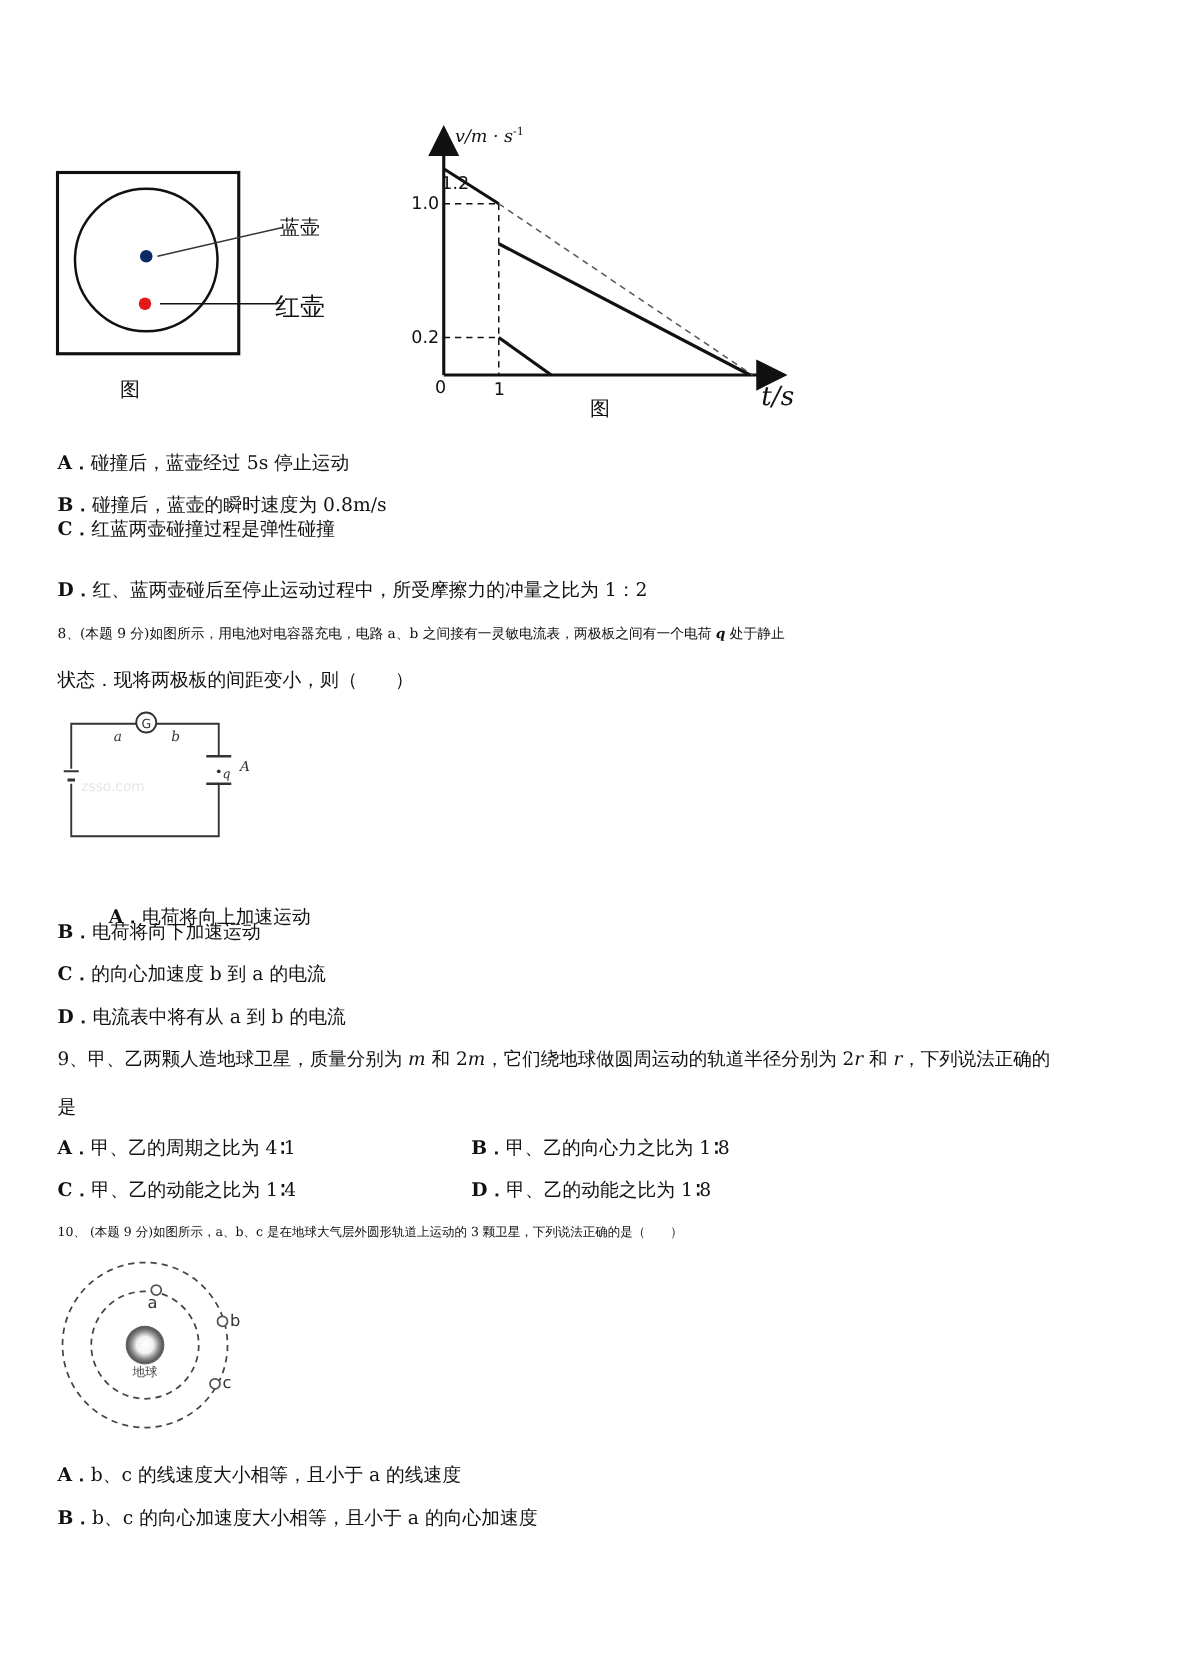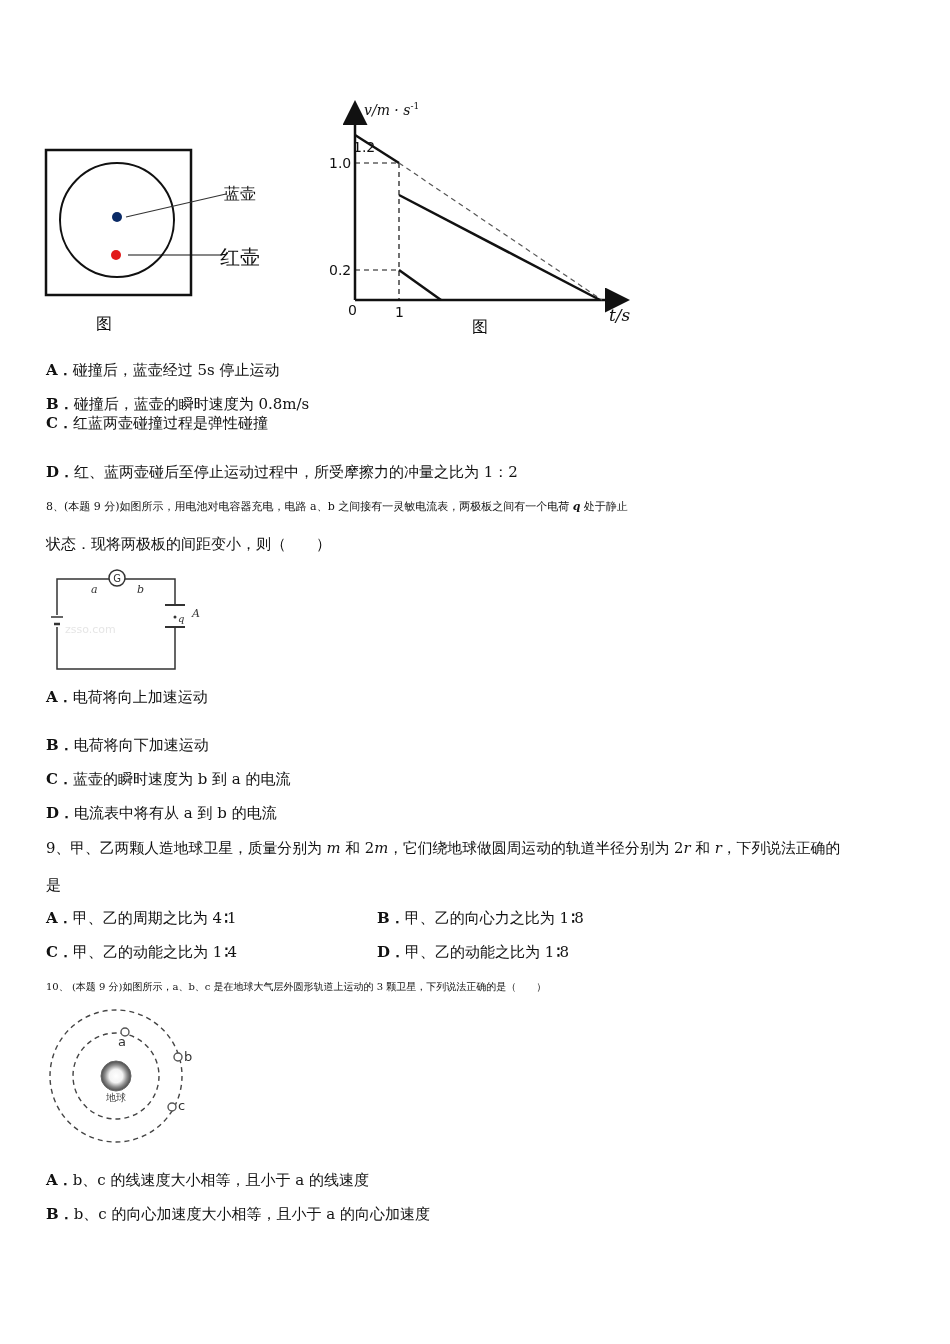--- a/index.html
+++ b/index.html
@@ -9,21 +9,21 @@
   .line { position: absolute; left: 46px; font-size: 15px; line-height: 20px; white-space: nowrap; }
   .opt-label { font-weight: bold; }
   .q-text { position: absolute; left: 46px; font-size: 15px; line-height: 20px; white-space: nowrap; }
   svg text { font-family: "DejaVu Sans", "Liberation Sans", sans-serif; }
   .ital { font-style: italic; }
   .bold { font-weight: bold; }
 </style>
 </head>
 <body>
 
-<div class="abs" style="left:40px;top:142px;width:240px;height:200px;">
+<div class="abs" style="left:40px;top:130px;width:240px;height:200px;">
   <svg width="240" height="200" viewBox="0 0 240 200">
     <rect x="6" y="8" width="145" height="145" fill="none" stroke="#111" stroke-width="2.5"></rect>
     <circle cx="77" cy="78" r="57" fill="none" stroke="#111" stroke-width="2"></circle>
     <circle cx="77" cy="75" r="5" fill="#0a2a66"></circle>
     <circle cx="76" cy="113" r="5" fill="#e21a1a"></circle>
     <line x1="86" y1="75" x2="186" y2="52" stroke="#333" stroke-width="1.2"></line>
     <line x1="88" y1="113" x2="182" y2="113" stroke="#111" stroke-width="1.2"></line>
   </svg>
   <span class="abs" style="left:184px;top:42px;font-size:16px;font-family:'DejaVu Sans',sans-serif;">蓝壶</span>
   <span class="abs" style="left:180px;top:102px;font-size:20px;font-family:'DejaVu Sans',sans-serif;">红壶</span>
@@ -51,21 +51,21 @@
     <line x1="79" y1="175" x2="121" y2="205" stroke="#111" stroke-width="2.5"></line>
   </svg>
   <span class="abs" style="left:44px;top:6px;font-size:14px;">
     <span class="ital">v/m · s</span><sup style="font-size:9px;">-1</sup>
   </span>
   <span class="abs" style="left:9px;top:44px;font-size:14px;font-family:'DejaVu Sans',sans-serif;margin-left:24px;">1.2</span>
   <span class="abs" style="left:9px;top:60px;font-size:14px;font-family:'DejaVu Sans',sans-serif;text-align:right;">1.0</span>
   <span class="abs" style="left:9px;top:167px;font-size:14px;font-family:'DejaVu Sans',sans-serif;">0.2</span>
   <span class="abs" style="left:28px;top:207px;font-size:14px;font-family:'DejaVu Sans',sans-serif;">0</span>
   <span class="abs" style="left:75px;top:209px;font-size:14px;font-family:'DejaVu Sans',sans-serif;">1</span>
-  <span class="abs ital" style="left:289px;top:210px;font-size:17px;">t/s</span>
+  <span class="abs ital" style="left:289px;top:210px;font-size:21px;">t/s</span>
   <span class="abs" style="left:152px;top:222px;font-size:16px;font-family:'DejaVu Sans',sans-serif;">图</span>
 </div>
 
 <div class="line" style="top:360px;text-align:right;"><span class="opt-label">A．</span><span>碰撞后，蓝壶经过 5s 停止运动</span></div>
 <div class="line" style="top:394px;"><span class="opt-label">B．</span><span>碰撞后，蓝壶的瞬时速度为 0.8m/s</span></div>
 <div class="line" style="top:413px;"><span class="opt-label">C．</span><span>红蓝两壶碰撞过程是弹性碰撞</span></div>
 <div class="line" style="top:462px;"><span class="opt-label">D．</span><span>红、蓝两壶碰后至停止运动过程中，所受摩擦力的冲量之比为 1：2</span></div>
 
 <div class="q-text" style="top:497px;font-size:11px;">
   <span>8、(本题 9 分)如图所示，用电池对电容器充电，电路 a、b 之间接有一灵敏电流表，两极板之间有一个电荷 </span><span class="ital bold">q</span><span> 处于静止</span>
@@ -89,23 +89,23 @@
     <circle cx="72" cy="13" r="8" fill="#fff" stroke="#333" stroke-width="1.5"></circle>
     <text x="72" y="17" font-size="10" text-anchor="middle" fill="#333">G</text>
     <text x="46" y="28" font-size="11" font-style="italic" fill="#333" style="font-family:'DejaVu Serif',serif;">a</text>
     <text x="92" y="28" font-size="11" font-style="italic" fill="#333" style="font-family:'DejaVu Serif',serif;">b</text>
     <text x="147" y="52" font-size="11" font-style="italic" fill="#333" style="font-family:'DejaVu Serif',serif;">A</text>
     <text x="133" y="57" font-size="10" font-style="italic" fill="#333" style="font-family:'DejaVu Serif',serif;">q</text>
     <text x="20" y="68" font-size="11" fill="#e6e6e6">zsso.com</text>
   </svg>
 </div>
 
-<div class="line" style="top:687px;"><span class="opt-label">A．</span><span>电荷将向上加速运动</span></div>
+<div class="line" style="top:723px;margin-left:41px;"><span class="opt-label">A．</span><span>电荷将向上加速运动</span></div>
 <div class="line" style="top:735px;"><span class="opt-label">B．</span><span>电荷将向下加速运动</span></div>
-<div class="line" style="top:769px;"><span class="opt-label">C．</span><span>蓝壶的瞬时速度为 b 到 a 的电流</span></div>
+<div class="line" style="top:769px;"><span class="opt-label">C．</span><span>的向心加速度 b 到 a 的电流</span></div>
 <div class="line" style="top:803px;"><span class="opt-label">D．</span><span>电流表中将有从 a 到 b 的电流</span></div>
 
 <div class="q-text" style="top:838px;font-size:14.8px;">
   <span>9、甲、乙两颗人造地球卫星，质量分别为 </span><span class="ital">m</span><span> 和 2</span><span class="ital">m</span><span>，它们绕地球做圆周运动的轨道半径分别为 2</span><span class="ital">r</span><span> 和 </span><span class="ital">r</span><span>，下列说法正确的</span>
 </div>
 <div class="q-text" style="top:875px;">是</div>
 <div class="line" style="top:908px;"><span class="opt-label">A．</span><span>甲、乙的周期之比为 4∶1</span></div>
 <div class="line" style="top:908px;left:377px;"><span class="opt-label">B．</span><span>甲、乙的向心力之比为 1∶8</span></div>
 <div class="line" style="top:942px;"><span class="opt-label">C．</span><span>甲、乙的动能之比为 1∶4</span></div>
 <div class="line" style="top:942px;left:377px;"><span class="opt-label">D．</span><span>甲、乙的动能之比为 1∶8</span></div>

